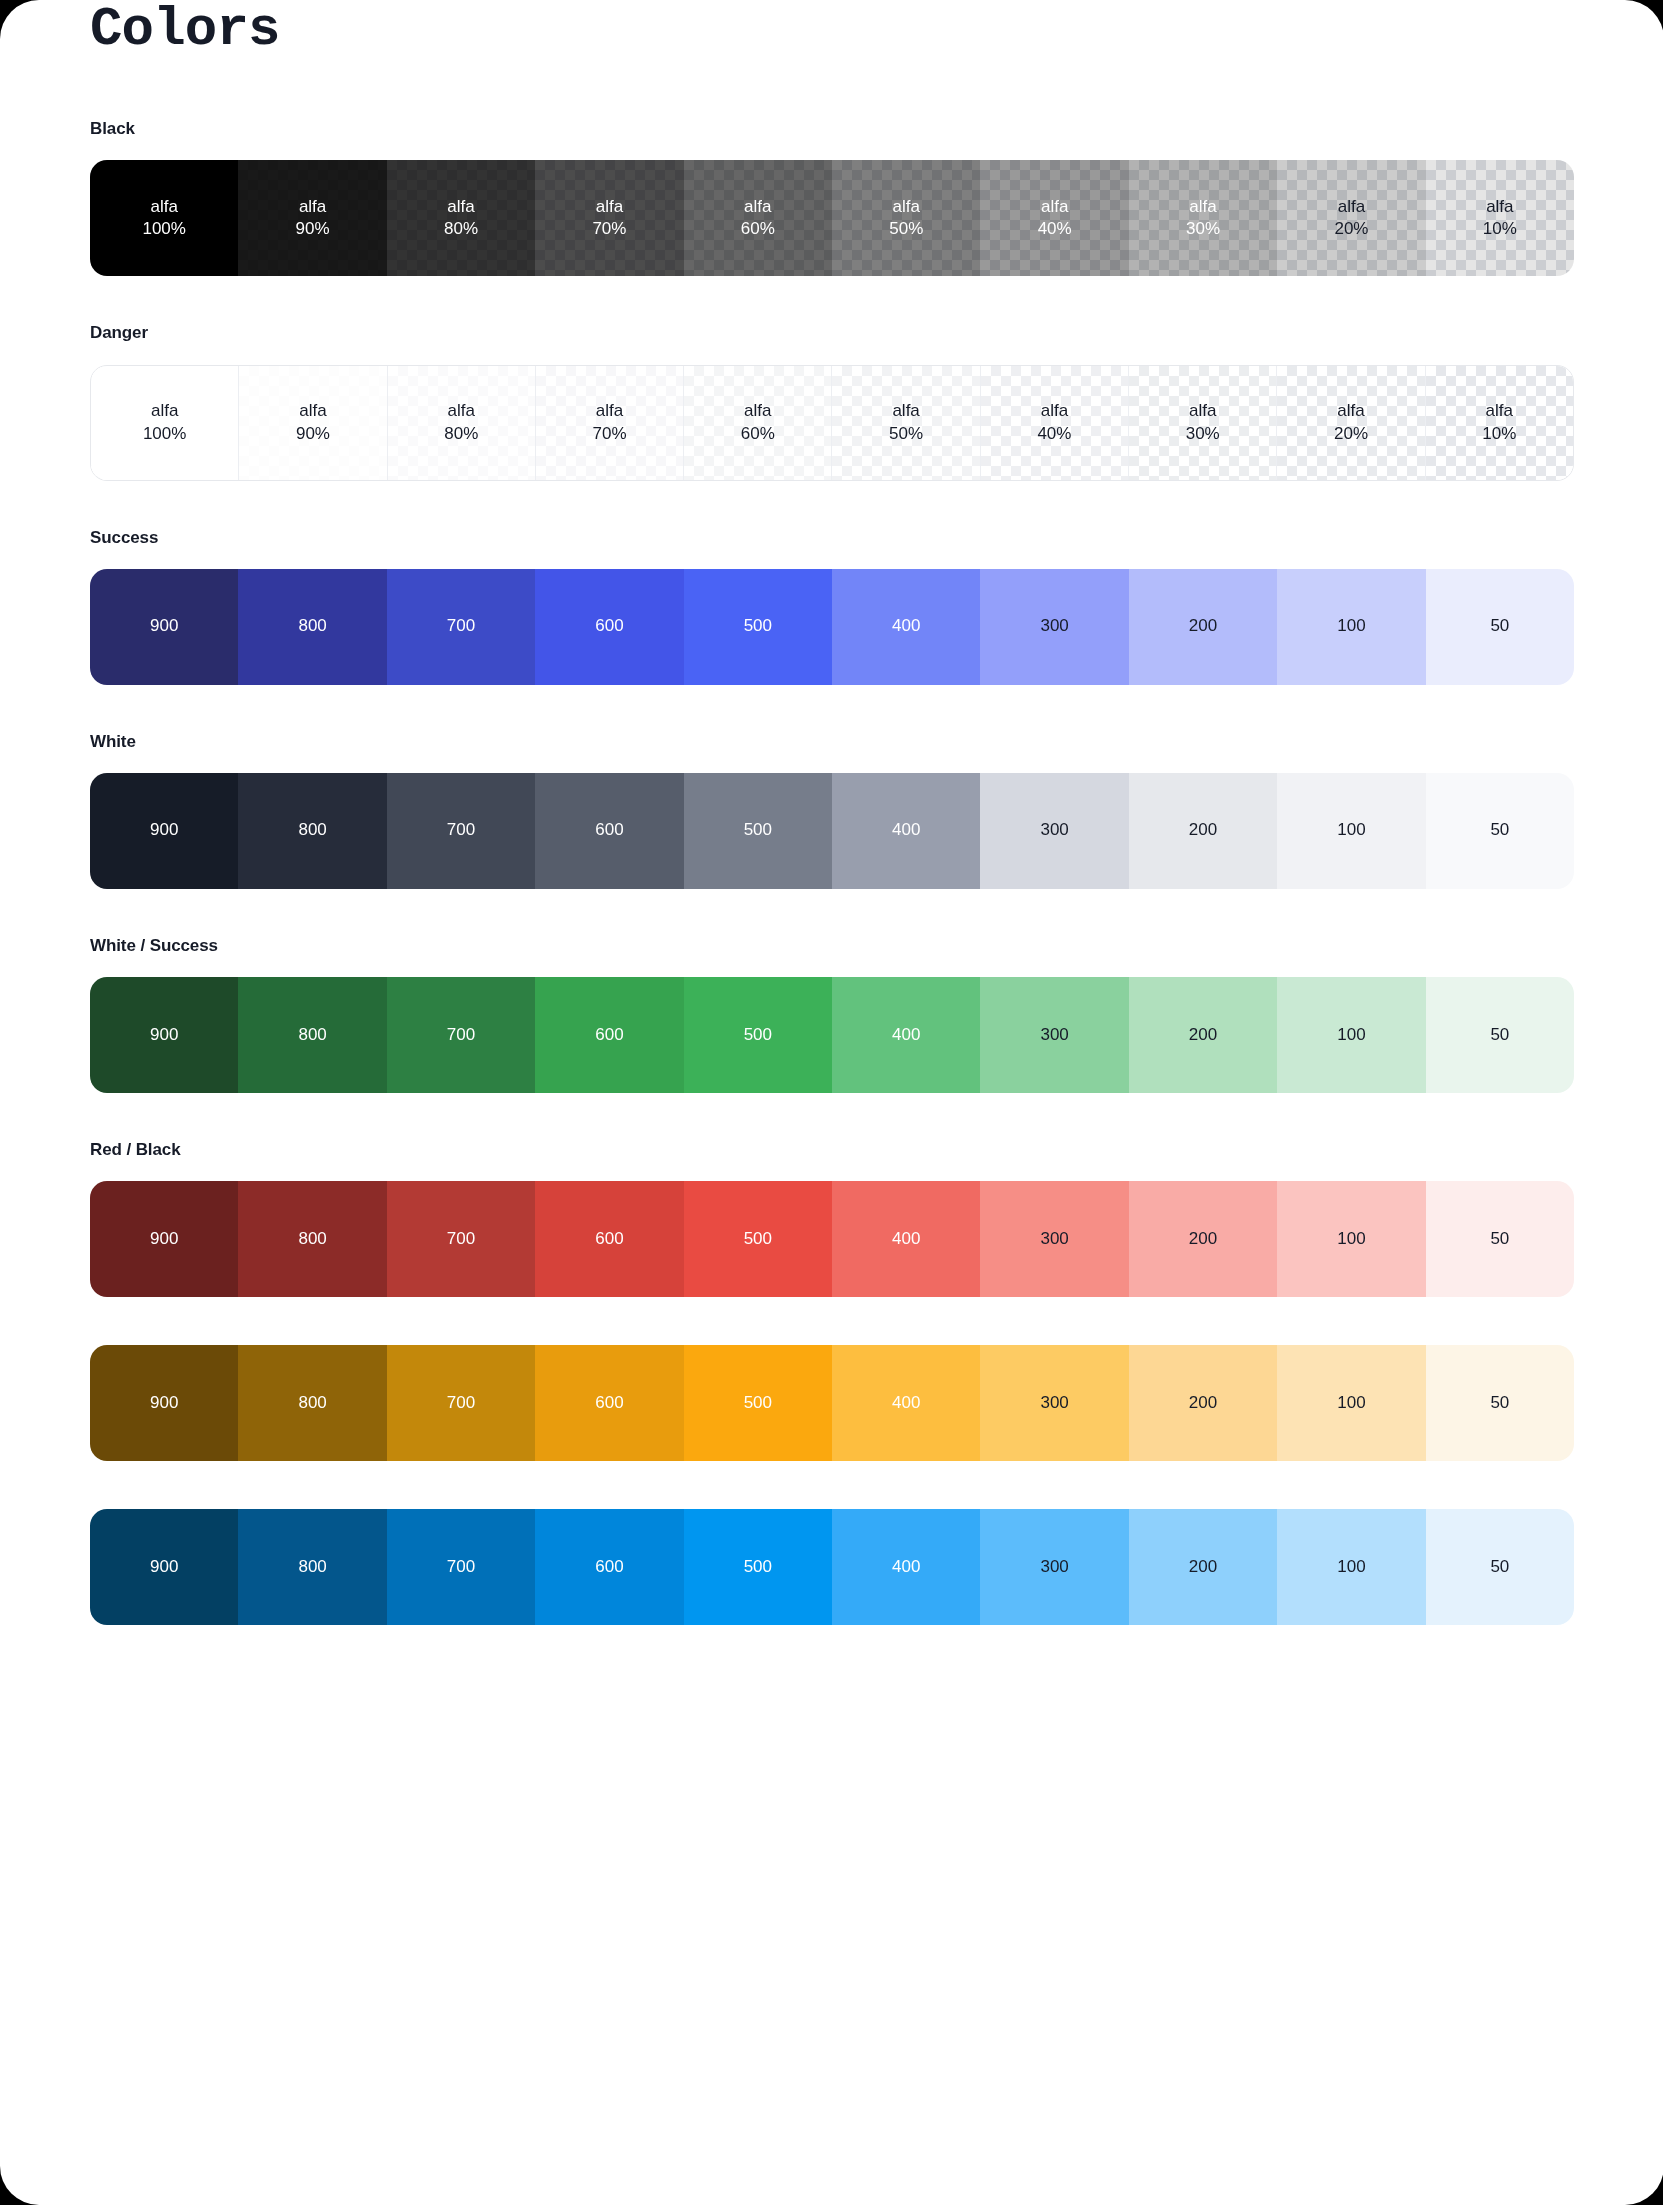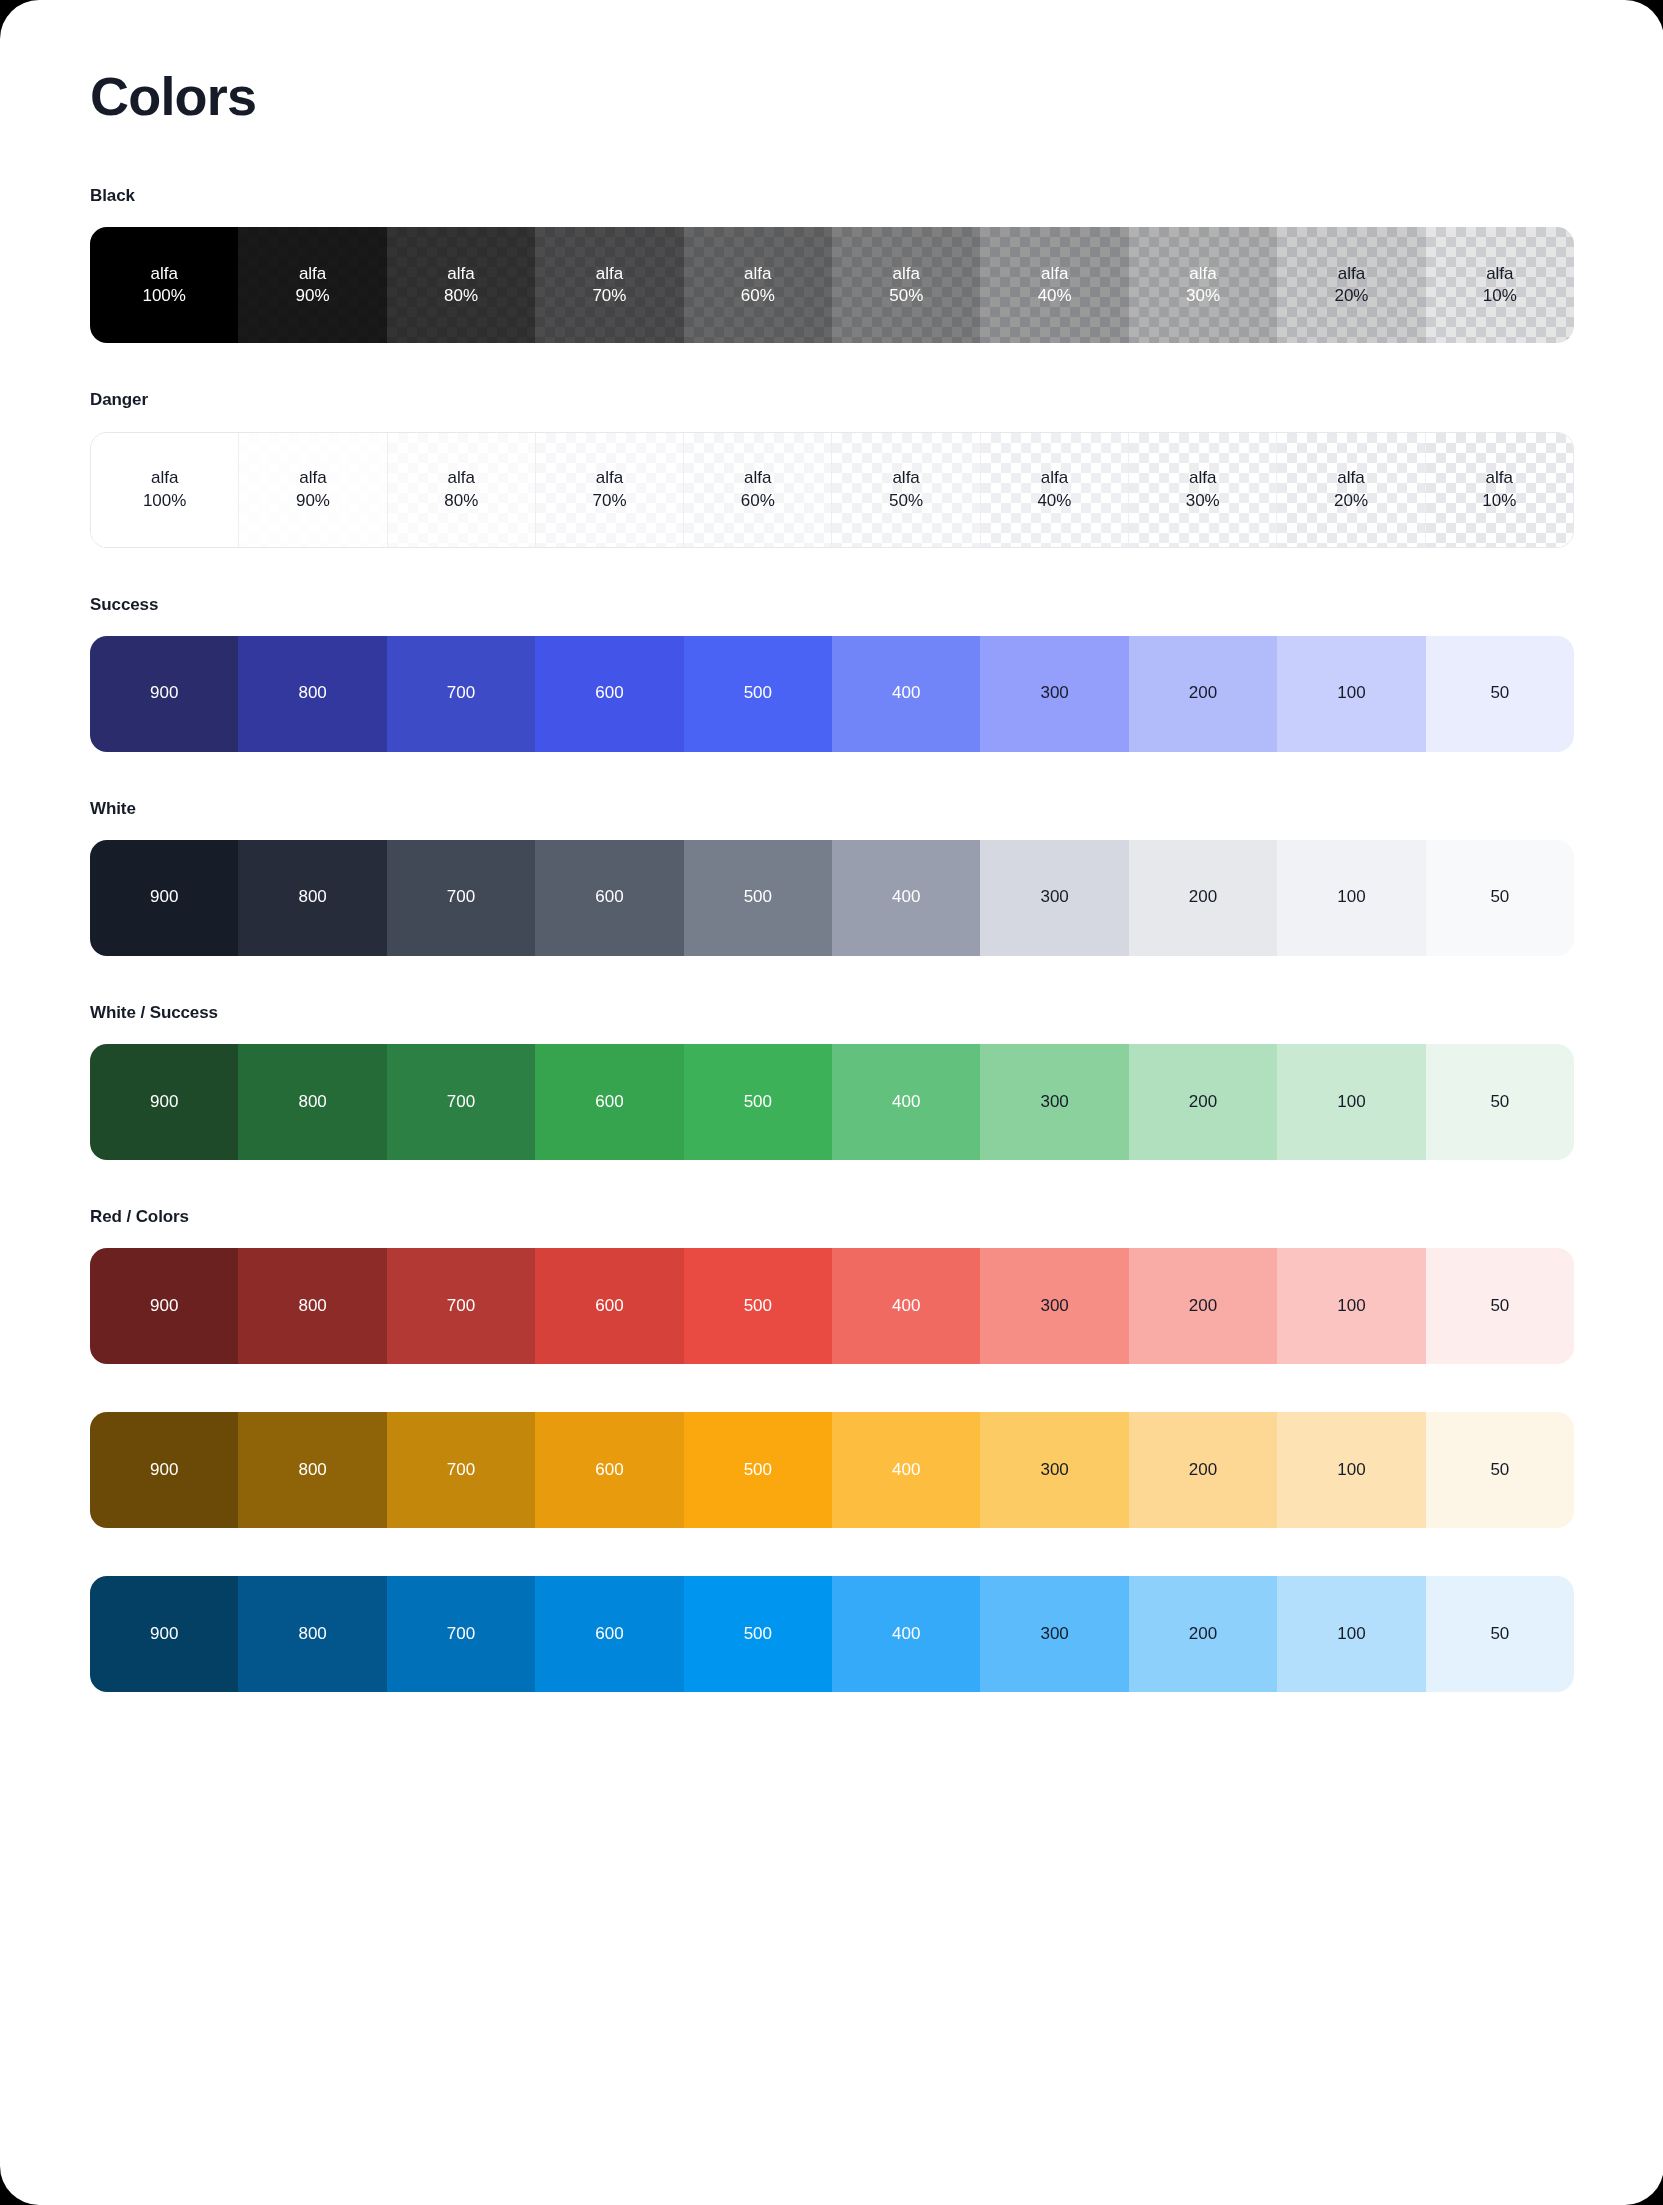--- a/index.html
+++ b/index.html
@@ -24,22 +24,22 @@
     padding: 0 90px;
     overflow: hidden;
   }
 
   .page-title {
     font-size: 54px;
     font-weight: bold;
     color: #161b28;
     letter-spacing: -0.8px;
     margin: 0;
-    padding-top: 67px;
     line-height: 1.1;
+    font-family: Liberation Mono, monospace;
   }
 
   .section {
     margin-top: 48px;
   }
   .section:first-of-type {
     margin-top: 61px;
   }
 
   .section-label {
@@ -466,21 +466,21 @@
           </div>
           <div class="swatch">
             <div class="fill" style="background: rgb(233, 245, 237);"></div>
             <div class="swatch-text" style="color: rgb(22, 27, 40);">
               <span>50</span>
             </div>
           </div>
         </div>
       </div>
       <div class="section">
-        <h2 class="section-label">Red / Colors</h2>
+        <h2 class="section-label">Red / Black</h2>
         <div class="ramp">
           <div class="swatch">
             <div class="fill" style="background: rgb(107, 33, 31);"></div>
             <div class="swatch-text" style="color: rgb(255, 255, 255);">
               <span>900</span>
             </div>
           </div>
           <div class="swatch">
             <div class="fill" style="background: rgb(140, 43, 40);"></div>
             <div class="swatch-text" style="color: rgb(255, 255, 255);">

